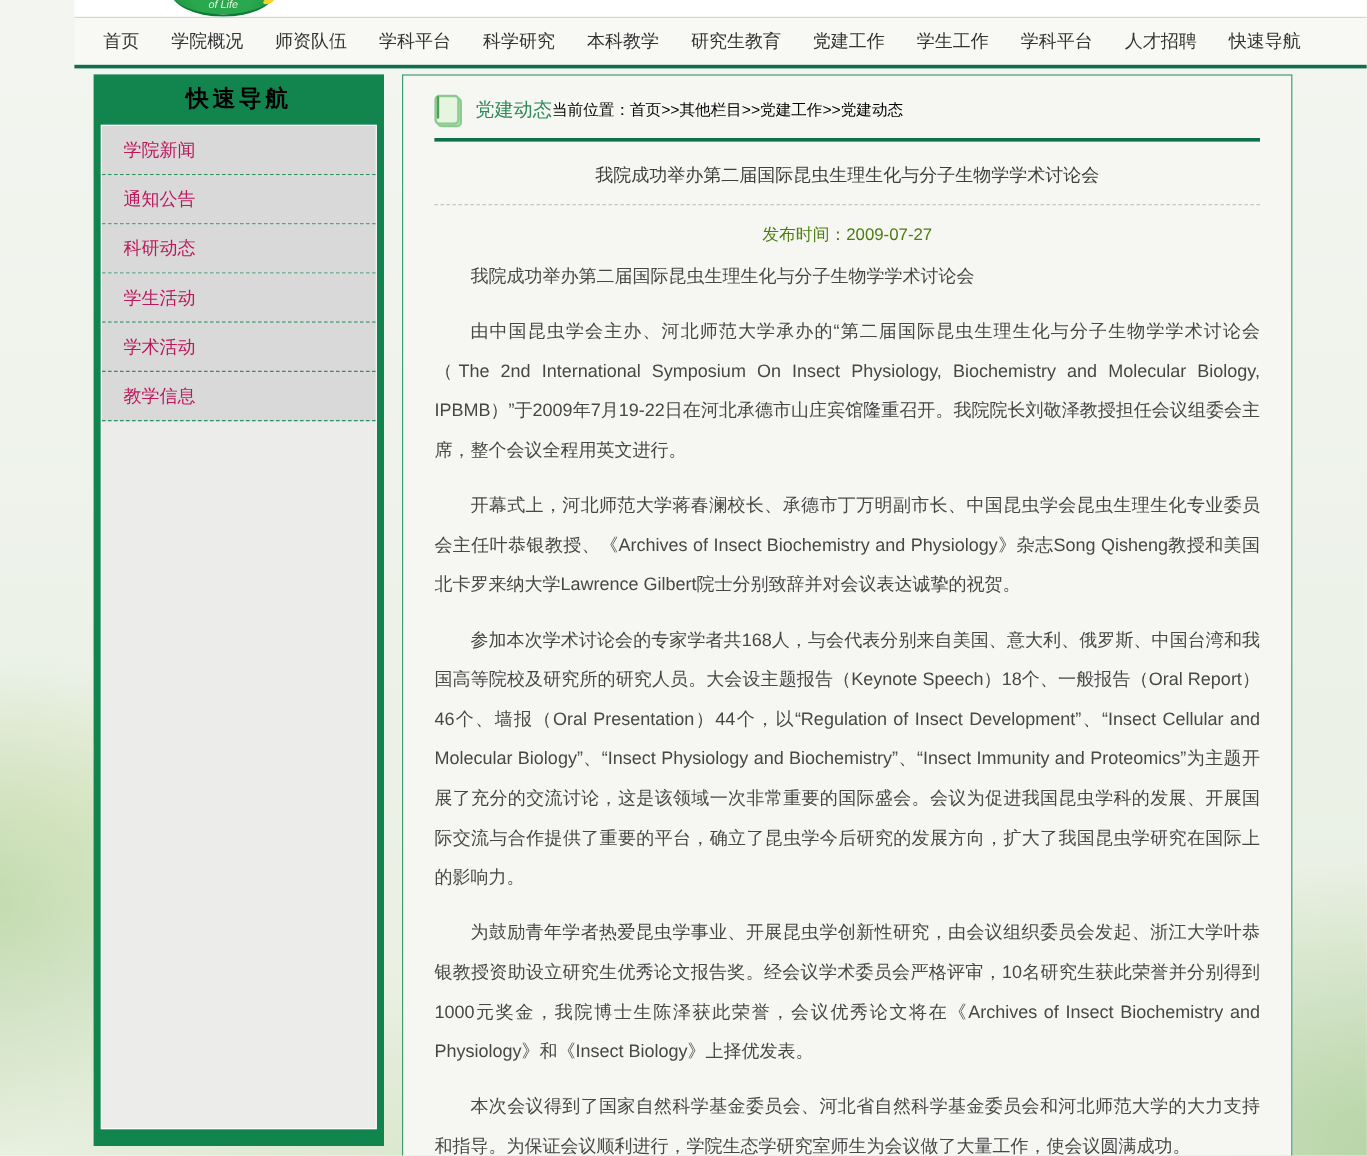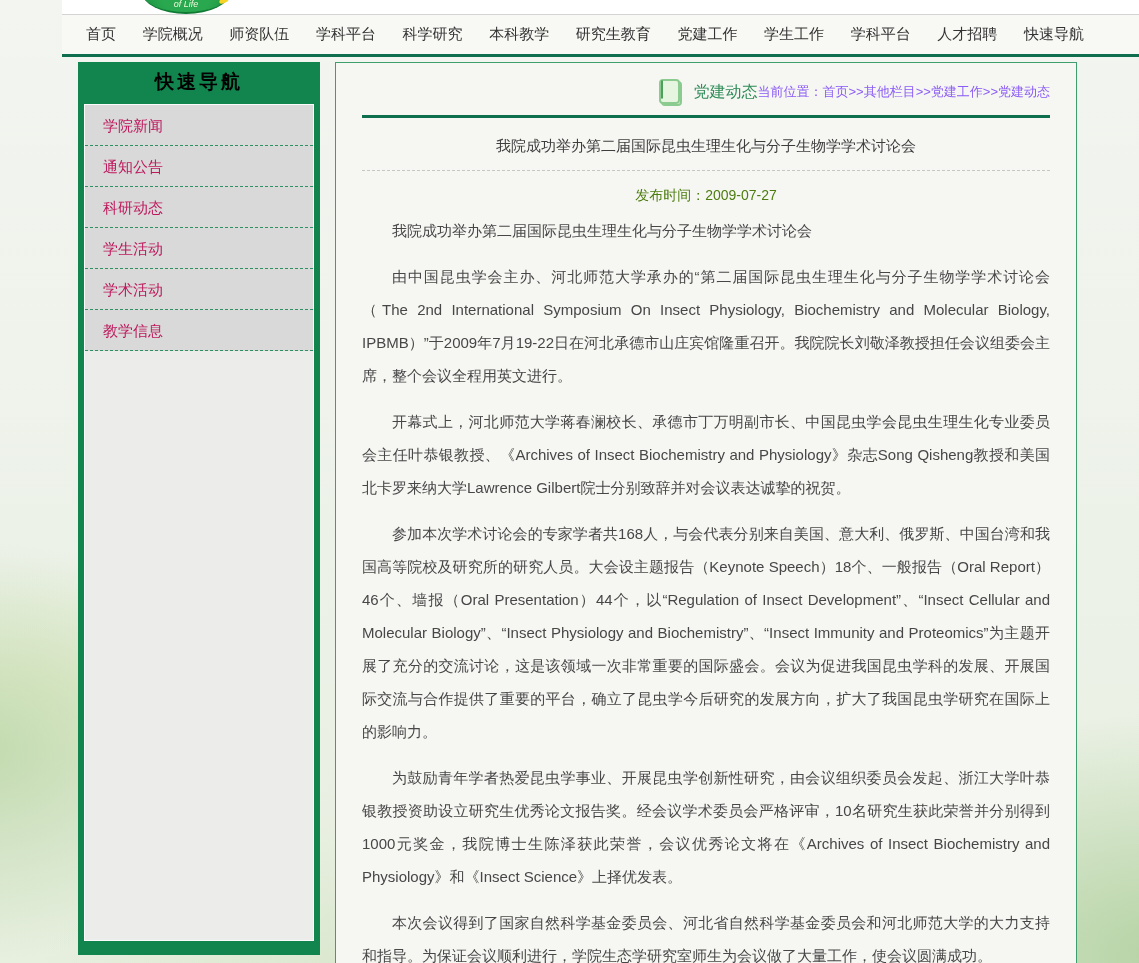--- a/index.html
+++ b/index.html
@@ -42,30 +42,30 @@
   .side-item{
     height:41px;line-height:41px;padding-left:18px;background:#d9d9d9;
     font-size:15px;color:#be185d;border-bottom:1px dashed #2f9162;box-sizing:border-box;cursor:pointer;
   }
   
   .content{
     position:absolute;left:335px;top:62px;width:742px;height:920px;
     background:#f6f7f3;border:1px solid #3f9e6e;box-sizing:border-box;
     padding:12px 26px 20px 26px;
   }
-  .content-head{display:flex;align-items:center;justify-content:flex-end;height:34px;}
+  .content-head{display:flex;align-items:center;justify-content:flex-start;height:34px;}
   .section{display:flex;align-items:center;gap:11px;}
   .doc-icon{position:relative;width:23px;height:27px;flex:0 0 auto;}
   .doc-icon .card{position:absolute;width:17px;height:21px;border:2px solid #8ccb8f;border-radius:4px;background:#ddf0d8;box-sizing:content-box;}
   .doc-icon .card.back{right:0;bottom:0;}
   .doc-icon .card.front{left:0;top:0;background:#e6f5e0;}
   .glyph-head{width:6px;height:5px;border:1px solid #4f9f5c;margin:3px auto 2px auto;border-radius:1px;}
   .glyph-lines{width:9px;height:7px;margin:0 auto;background:repeating-linear-gradient(#4f9f5c 0 1px,transparent 1px 3px);}
   .section-label{color:#2e8b57;font-size:16px;cursor:pointer;}
-  .breadcrumb{font-size:13px;color:#8b5cf6;}
+  .breadcrumb{font-size:13px;color:#000000;}
   .breadcrumb .crumb{cursor:pointer;}
   .green-rule{border:none;border-top:3px solid #0d6f4e;margin:6px 0 0 0;}
   .article-title{text-align:center;font-size:15px;color:#3e3e3e;margin-top:19px;}
   .dash-sep{border-bottom:1px dashed #c6c6c6;margin-top:14px;}
   .publish{text-align:center;font-size:14px;color:#4d7c0f;margin-top:16px;}
   .article-body{margin-top:6px;}
   .article-body p{
     font-size:15px;line-height:33px;color:#474747;
     text-indent:2em;margin:9px 0 13px 0;text-align:justify;
   }
@@ -127,16 +127,16 @@
   <div class="article-title">我院成功举办第二届国际昆虫生理生化与分子生物学学术讨论会</div>
   <div class="dash-sep"></div>
   <div class="publish">
     <span>发布时间：</span><span>2009-07-27</span>
   </div>
   <div class="article-body">
       <p>我院成功举办第二届国际昆虫生理生化与分子生物学学术讨论会</p>
       <p>由中国昆虫学会主办、河北师范大学承办的“第二届国际昆虫生理生化与分子生物学学术讨论会（The 2nd International Symposium On Insect Physiology, Biochemistry and Molecular Biology, IPBMB）”于2009年7月19-22日在河北承德市山庄宾馆隆重召开。我院院长刘敬泽教授担任会议组委会主席，整个会议全程用英文进行。</p>
       <p>开幕式上，河北师范大学蒋春澜校长、承德市丁万明副市长、中国昆虫学会昆虫生理生化专业委员会主任叶恭银教授、《Archives of Insect Biochemistry and Physiology》杂志Song Qisheng教授和美国北卡罗来纳大学Lawrence Gilbert院士分别致辞并对会议表达诚挚的祝贺。</p>
       <p>参加本次学术讨论会的专家学者共168人，与会代表分别来自美国、意大利、俄罗斯、中国台湾和我国高等院校及研究所的研究人员。大会设主题报告（Keynote Speech）18个、一般报告（Oral Report）46个、墙报（Oral Presentation）44个，以“Regulation of Insect Development”、“Insect Cellular and Molecular Biology”、“Insect Physiology and Biochemistry”、“Insect Immunity and Proteomics”为主题开展了充分的交流讨论，这是该领域一次非常重要的国际盛会。会议为促进我国昆虫学科的发展、开展国际交流与合作提供了重要的平台，确立了昆虫学今后研究的发展方向，扩大了我国昆虫学研究在国际上的影响力。</p>
-      <p>为鼓励青年学者热爱昆虫学事业、开展昆虫学创新性研究，由会议组织委员会发起、浙江大学叶恭银教授资助设立研究生优秀论文报告奖。经会议学术委员会严格评审，10名研究生获此荣誉并分别得到1000元奖金，我院博士生陈泽获此荣誉，会议优秀论文将在《Archives of Insect Biochemistry and Physiology》和《Insect Science》上择优发表。</p>
+      <p>为鼓励青年学者热爱昆虫学事业、开展昆虫学创新性研究，由会议组织委员会发起、浙江大学叶恭银教授资助设立研究生优秀论文报告奖。经会议学术委员会严格评审，10名研究生获此荣誉并分别得到1000元奖金，我院博士生陈泽获此荣誉，会议优秀论文将在《Archives of Insect Biochemistry and Physiology》和《Insect Biology》上择优发表。</p>
       <p>本次会议得到了国家自然科学基金委员会、河北省自然科学基金委员会和河北师范大学的大力支持和指导。为保证会议顺利进行，学院生态学研究室师生为会议做了大量工作，使会议圆满成功。</p>
     </div>
 </div>
 
 </body></html>

